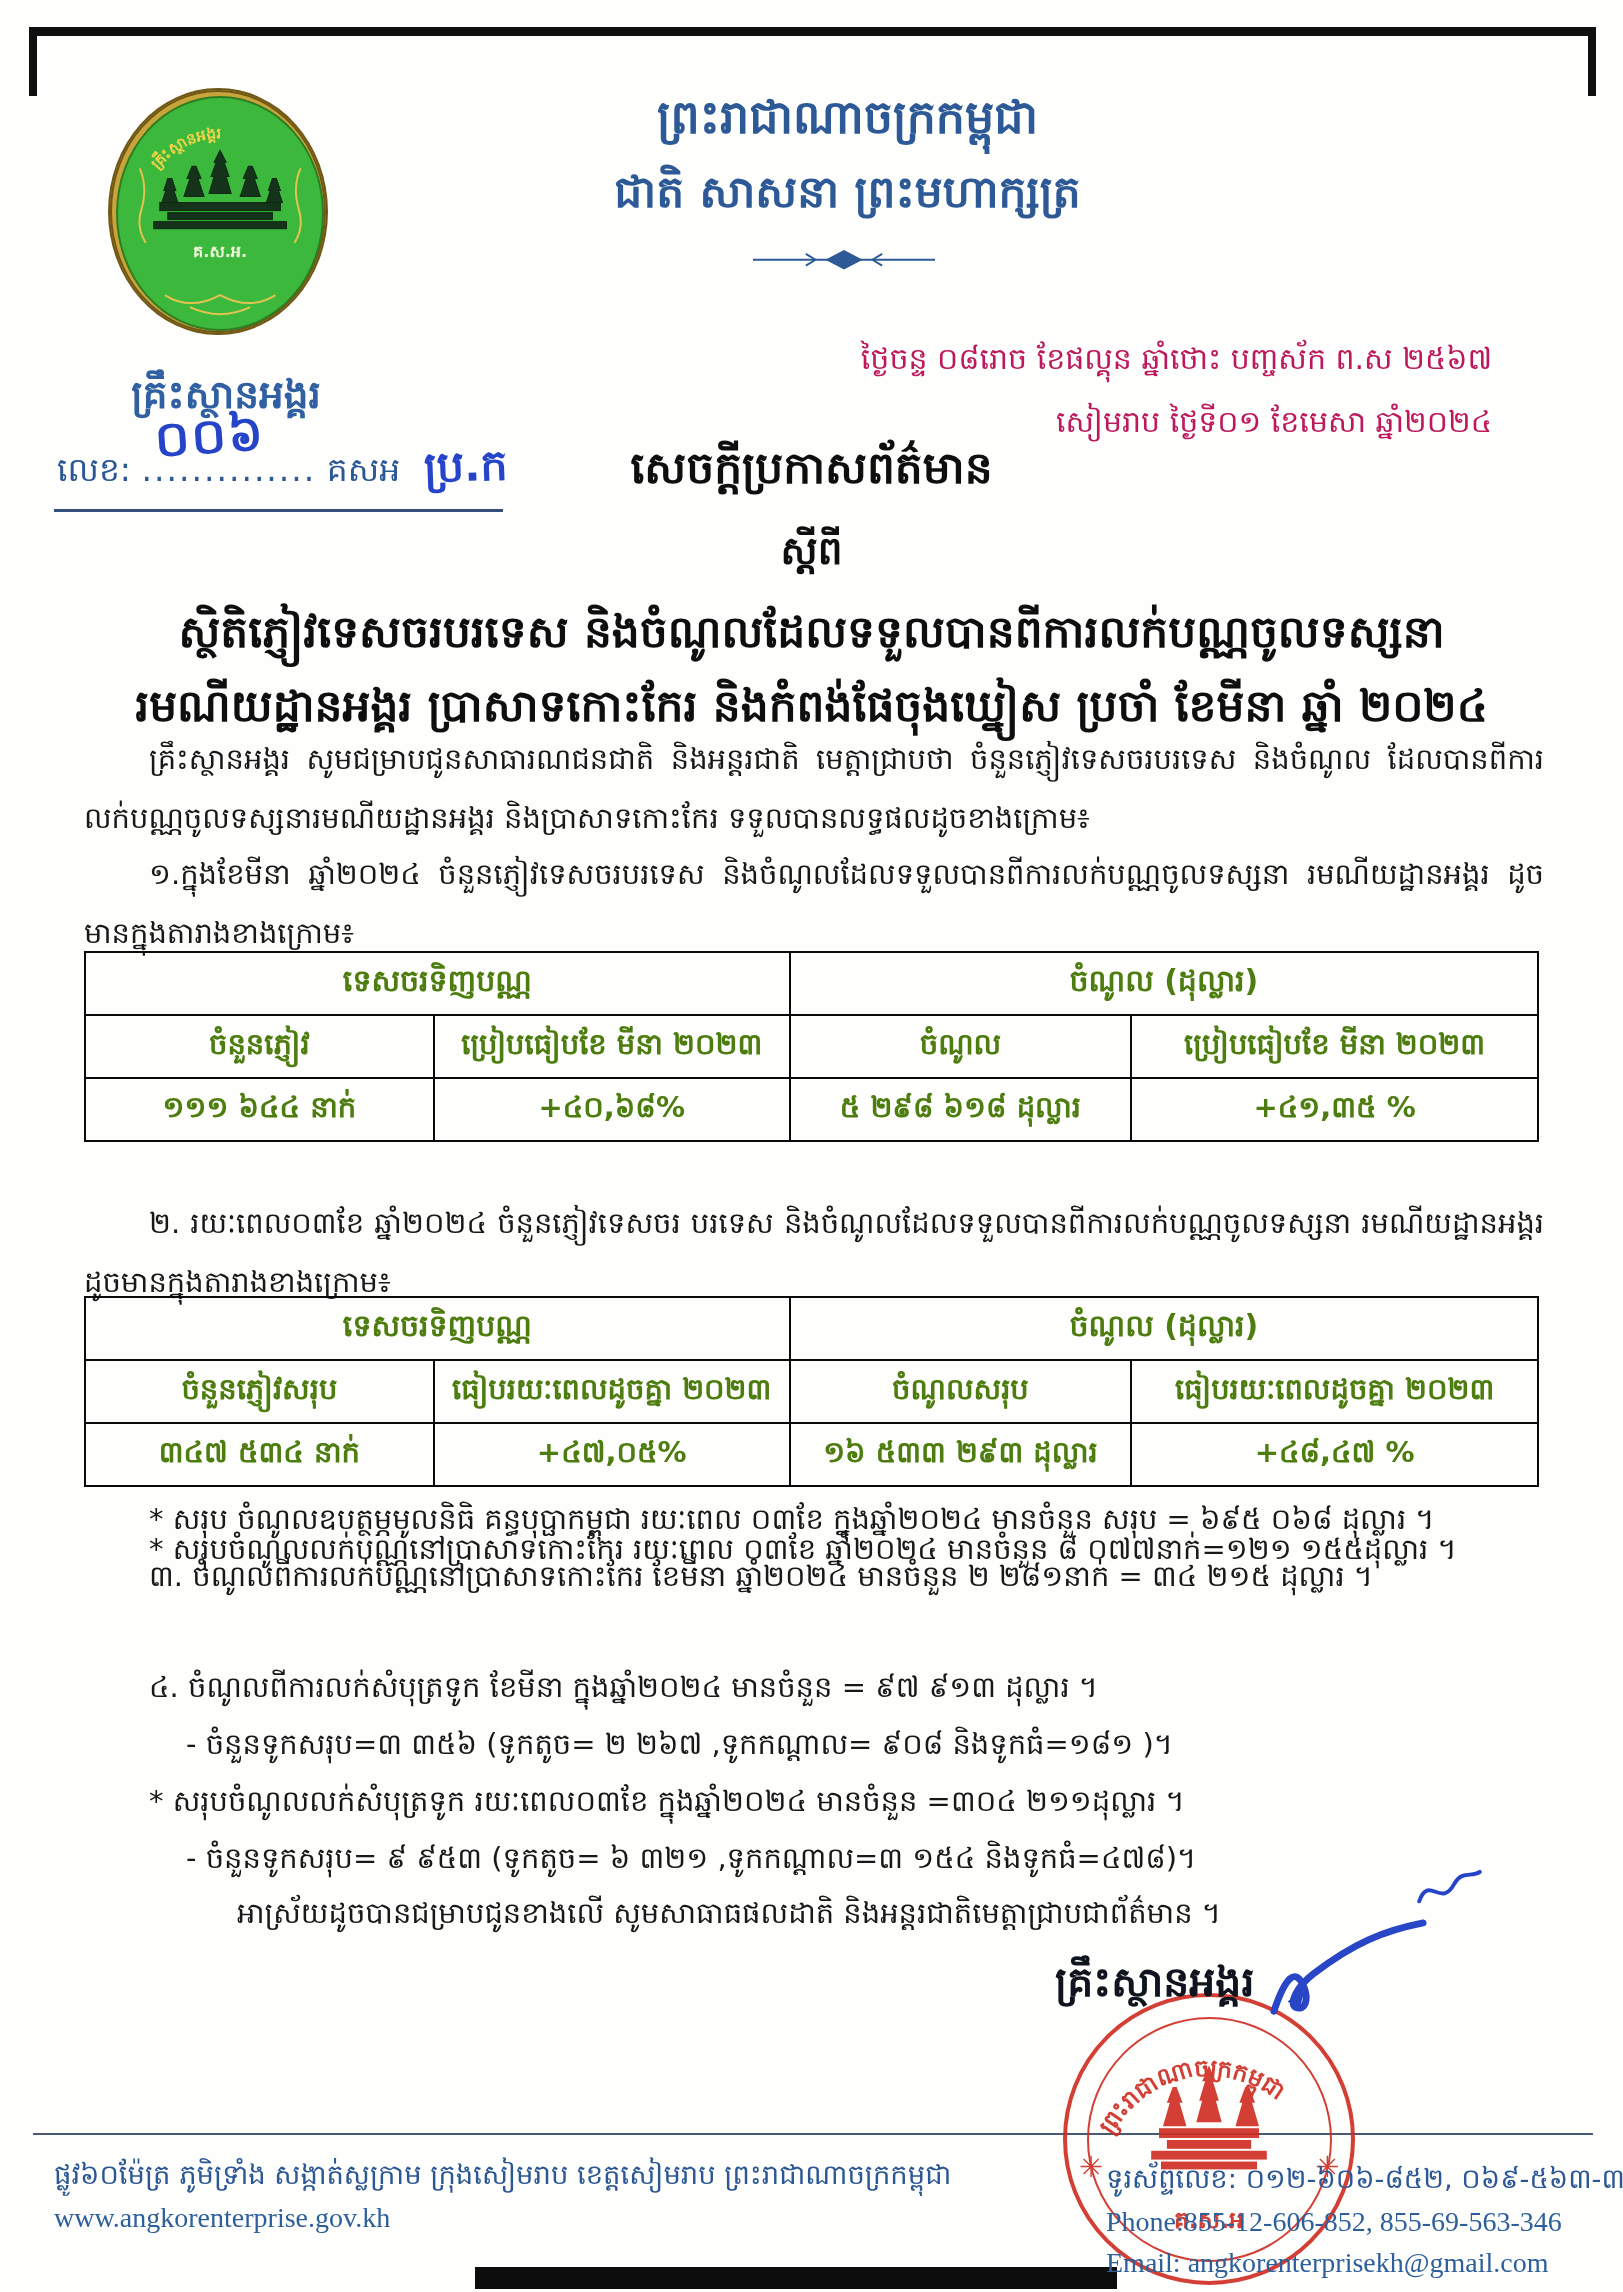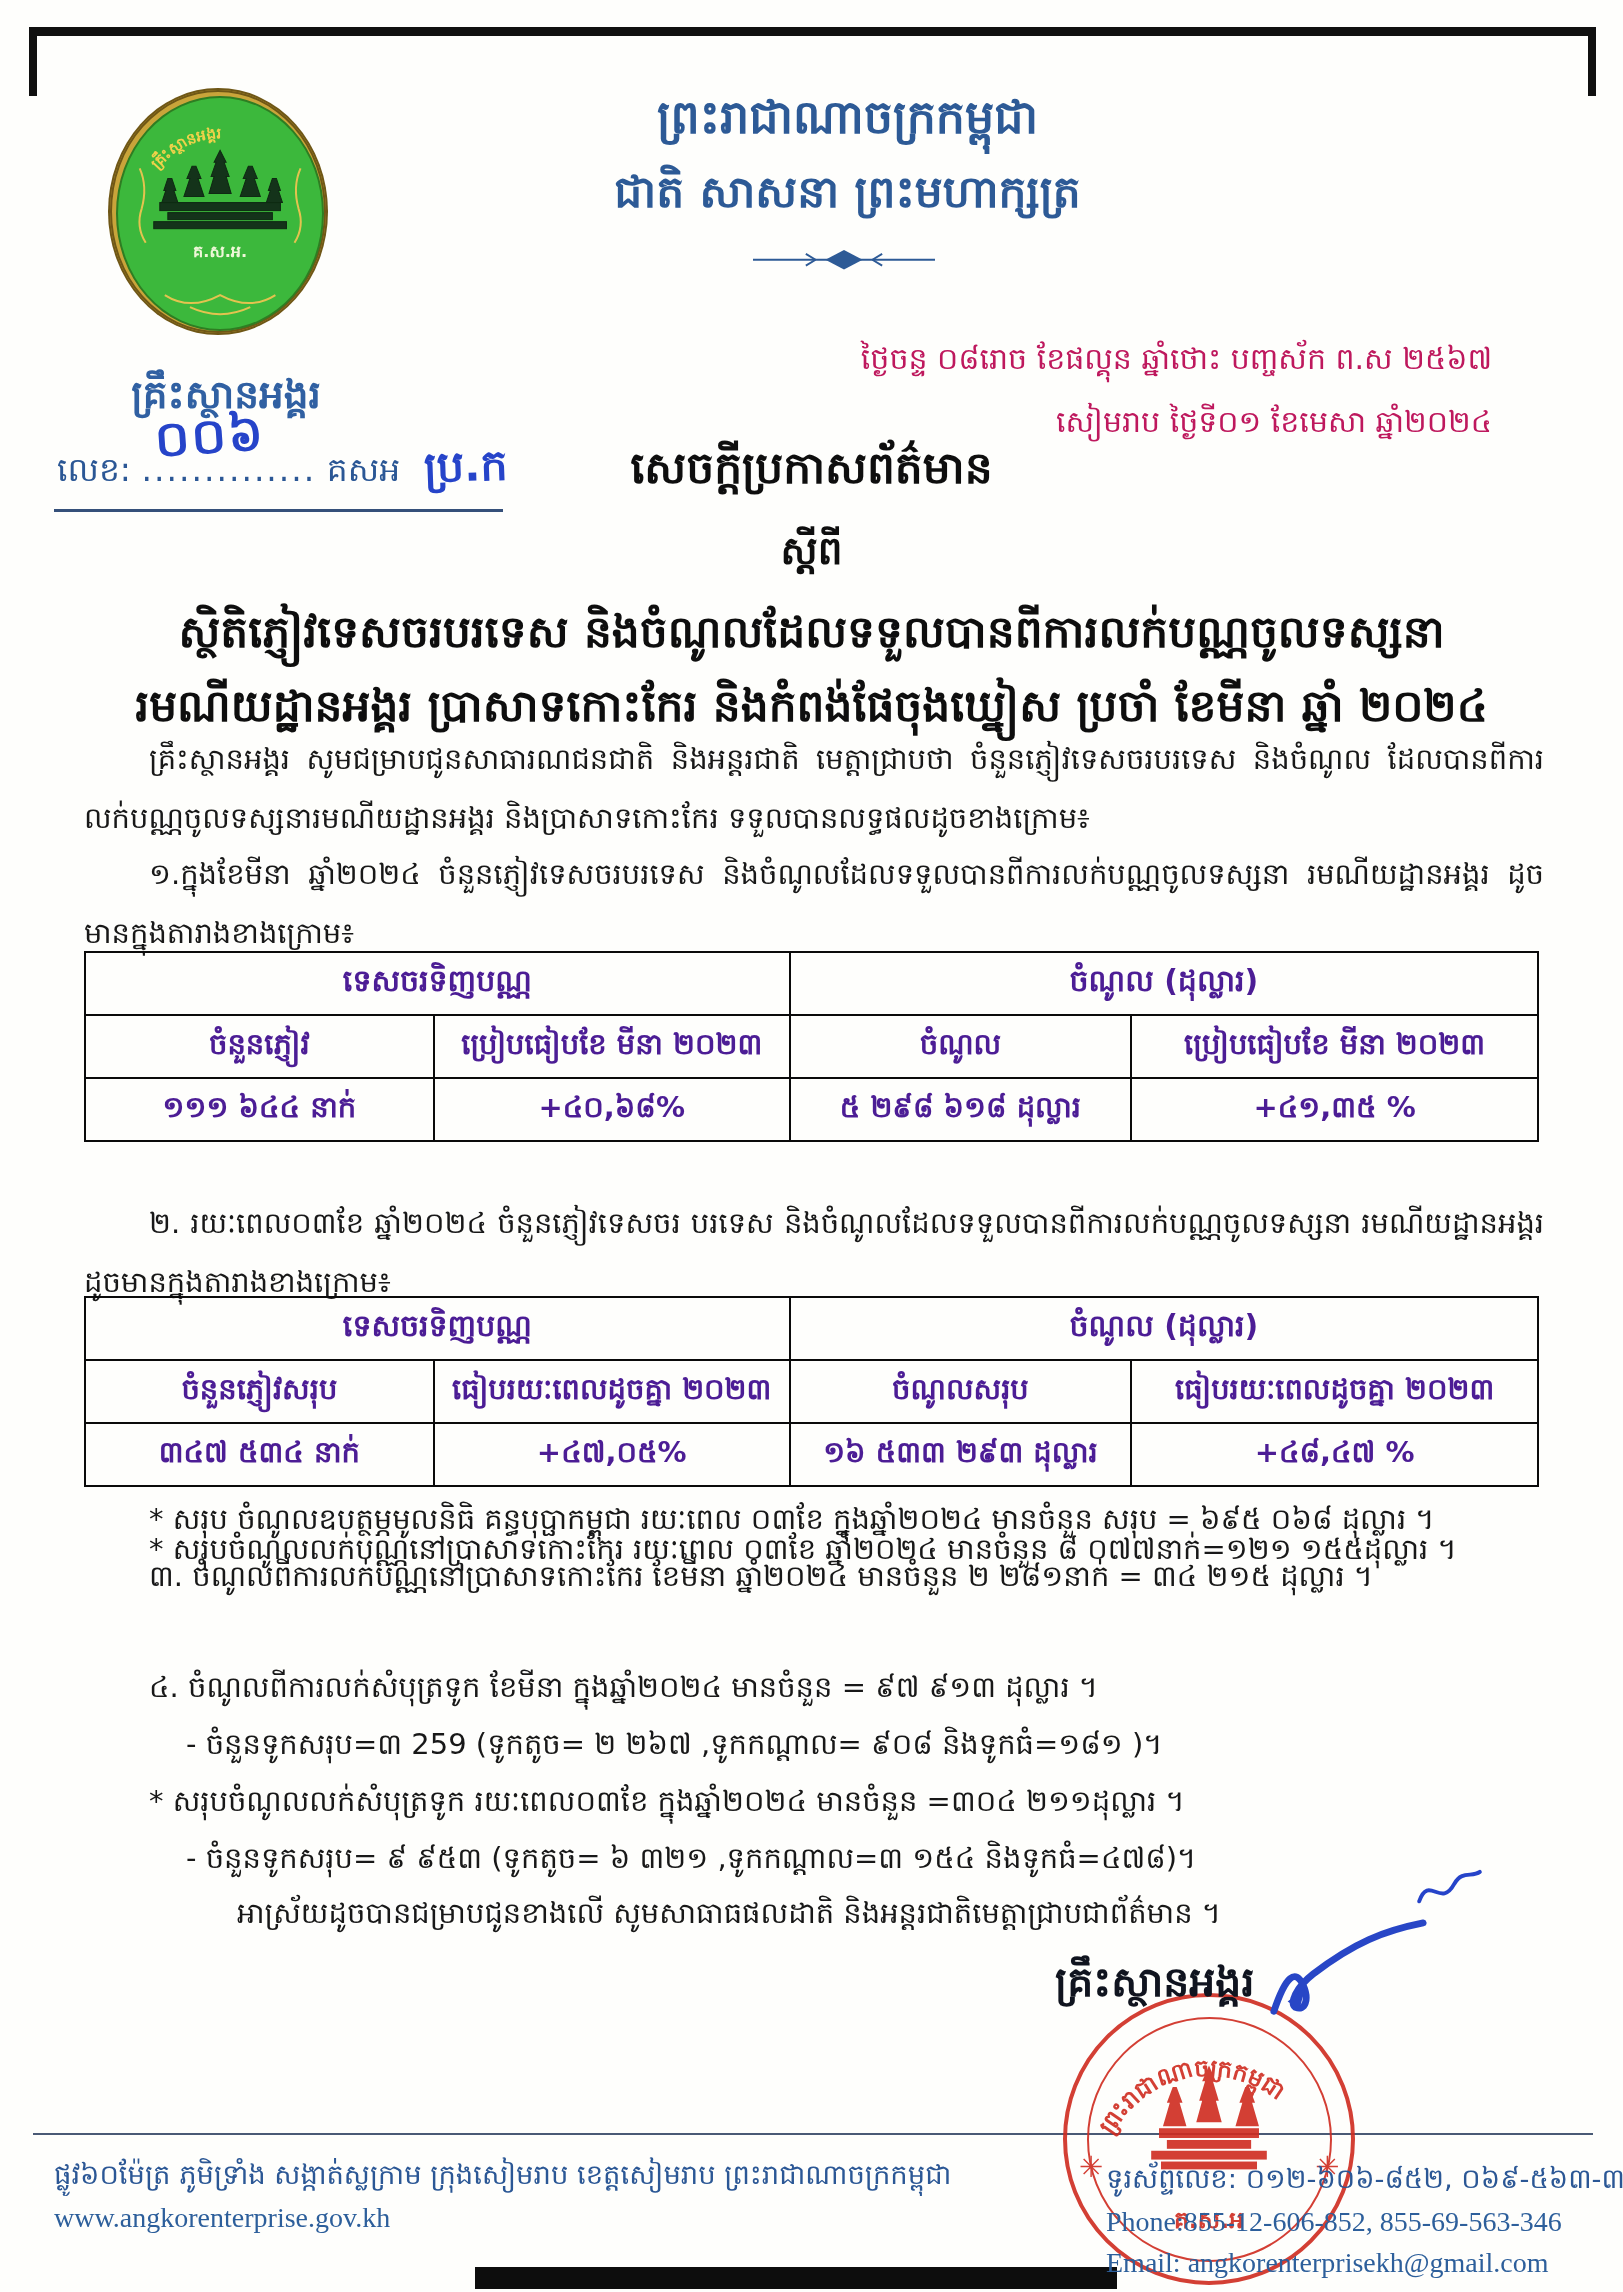--- a/index.html
+++ b/index.html
@@ -37,21 +37,21 @@
   .title-main{font-size:44px;font-weight:bold;}
   .title-about{font-size:39px;font-weight:bold;margin-top:21.6px;}
   .subtitle{font-size:44px;font-weight:bold;margin-top:15.7px;line-height:1.55;}
 
   .para{position:absolute;left:84px;width:1460px;font-size:29px;color:#181818;
         line-height:59px;text-align:justify;}
   .ind{text-indent:65px;}
   .ind2{text-indent:102px;}
 
   table.stat{position:absolute;left:84px;width:1455px;border-collapse:collapse;
-             font-size:29px;color:#4c1d95;table-layout:fixed;}
+             font-size:29px;color:#4d7c0f;table-layout:fixed;}
   table.stat td{border:2.9px solid #0a0a0a;text-align:center;font-weight:bold;height:57px;padding:2px;}
   table.stat tr.gh td{font-size:30px;}
 
   .closing{position:absolute;left:84px;top:1884px;width:1392px;font-size:29px;color:#181818;
            line-height:59px;text-indent:153px;}
   .flourish{position:absolute;left:1415px;top:1868px;}
 
   .sig-name{position:absolute;left:1055px;top:1956px;font-size:41px;font-weight:bold;color:#10141f;z-index:4;}
   .sig-stroke{position:absolute;left:1266px;top:1917px;z-index:4;}
 
@@ -199,21 +199,21 @@
         <td>១៦ ៥៣៣ ២៩៣ ដុល្លារ</td>
         <td>+៤៨,៤៧ %</td>
       </tr>
     </tbody>
   </table>
 
   <div class="para ind" style="top:1490px">* សរុប ចំណូលឧបត្ថម្ភមូលនិធិ គន្ធបុប្ផាកម្ពុជា រយៈពេល ០៣ខែ ក្នុងឆ្នាំ២០២៤ មានចំនួន សរុប = ៦៩៥ ០៦៨ ដុល្លារ ។</div>
   <div class="para ind" style="top:1547px">៣. ចំណូលពីការលក់បណ្ណនៅប្រាសាទកោះកែរ ខែមីនា ឆ្នាំ២០២៤ មានចំនួន ២ ២៨១នាក់ = ៣៤ ២១៥ ដុល្លារ ។</div>
   <div class="para ind" style="top:1520px">* សរុបចំណូលលក់បណ្ណនៅប្រាសាទកោះកែរ រយៈពេល ០៣ខែ ឆ្នាំ២០២៤ មានចំនួន ៨ ០៧៧នាក់=១២១ ១៥៥ដុល្លារ ។</div>
   <div class="para ind" style="top:1658px">៤. ចំណូលពីការលក់សំបុត្រទូក ខែមីនា ក្នុងឆ្នាំ២០២៤ មានចំនួន = ៩៧ ៩១៣ ដុល្លារ ។</div>
-  <div class="para ind2" style="top:1715px">- ចំនួនទូកសរុប=៣ 259 (ទូកតូច= ២ ២៦៧ ,ទូកកណ្តាល= ៩០៨ និងទូកធំ=១៨១ )។</div>
+  <div class="para ind2" style="top:1715px">- ចំនួនទូកសរុប=៣ ៣៥៦ (ទូកតូច= ២ ២៦៧ ,ទូកកណ្តាល= ៩០៨ និងទូកធំ=១៨១ )។</div>
   <div class="para ind" style="top:1772px">* សរុបចំណូលលក់សំបុត្រទូក រយៈពេល០៣ខែ ក្នុងឆ្នាំ២០២៤ មានចំនួន =៣០៤ ២១១ដុល្លារ ។</div>
   <div class="para ind2" style="top:1829px">- ចំនួនទូកសរុប= ៩ ៩៥៣ (ទូកតូច= ៦ ៣២១ ,ទូកកណ្តាល=៣ ១៥៤ និងទូកធំ=៤៧៨)។</div>
 
   <div class="closing">អាស្រ័យដូចបានជម្រាបជូនខាងលើ សូមសាធាធផលដាតិ និងអន្តរជាតិមេត្តាជ្រាបជាព័ត៌មាន ។</div>
   <div class="flourish">
     <svg width="69" height="47" viewBox="0 0 70 48">
       <path d="M4 34 C14 6 26 42 40 16 C48 2 58 10 66 4" stroke="#2644c9" stroke-width="4" fill="none" stroke-linecap="round"></path>
     </svg>
   </div>
 

